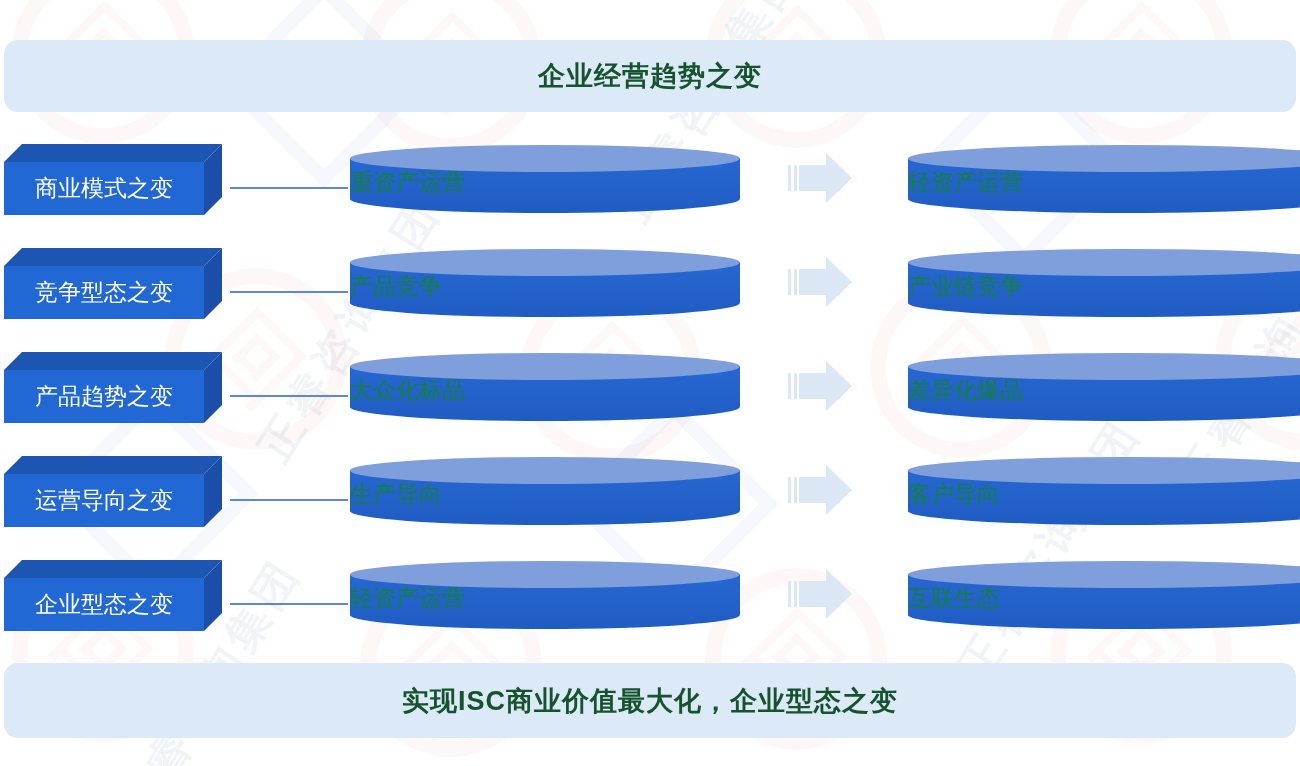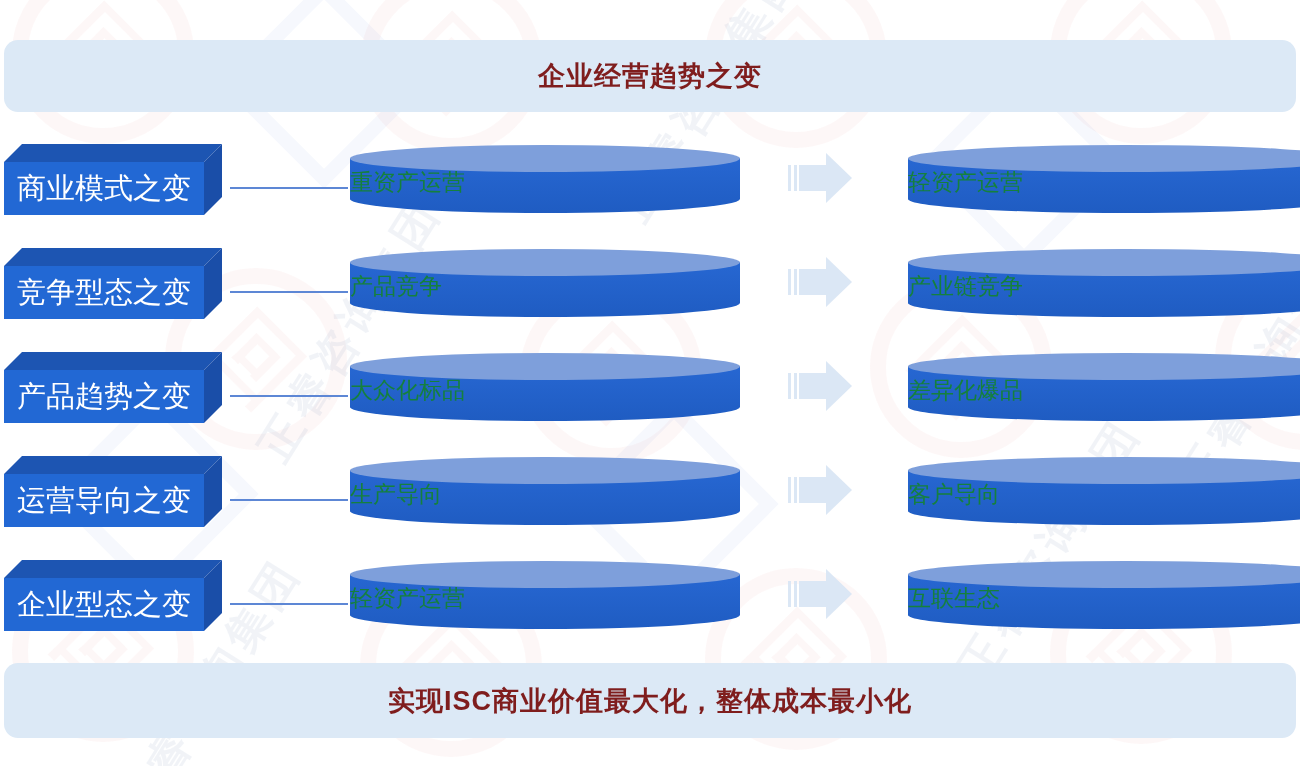--- a/index.html
+++ b/index.html
@@ -29,42 +29,42 @@
     transform:rotate(-58deg);white-space:nowrap;letter-spacing:6px;
   }
 
   
   .banner{
     position:absolute;left:4px;right:4px;background:#dce9f6;border-radius:14px;
     display:flex;align-items:center;justify-content:center;
   }
   .banner.top{top:40px;height:72px;}
   .banner.bottom{top:663px;height:75px;}
-  .banner-text{color:#7f1d1d;font-size:27px;font-weight:bold;letter-spacing:1px;}
+  .banner-text{color:#14532d;font-size:27px;font-weight:bold;letter-spacing:1px;}
 
   
   .row{position:absolute;left:0;right:0;height:104px;}
   .r0{top:143px;} .r1{top:247px;} .r2{top:351px;} .r3{top:455px;font-family:Liberation Serif, serif;} .r4{top:559px;text-decoration:underline;}
 
   
   .box3d{position:absolute;left:4px;top:0;width:218px;height:72px;}
   .face{position:absolute;}
   .face.front{
     left:0;top:19px;width:200px;height:53px;background:#2268d4;
     display:flex;align-items:center;justify-content:center;
   }
   .face.topf{
     left:0;top:1px;width:200px;height:18px;background:#1d55b2;
     transform:skewX(-45deg);transform-origin:0 100%;
   }
   .face.side{
     left:200px;top:19px;width:18px;height:53px;background:#1a4ea8;
     transform:skewY(-45deg);transform-origin:0 0;
   }
-  .box-label{color:#fff;font-size:29px;font-weight:500;white-space:nowrap;}
+  .box-label{color:#fff;font-size:23px;font-weight:500;white-space:nowrap;}
 
   
   .connector{position:absolute;left:230px;top:44px;width:118px;height:2px;background:#5d87d5;}
 
   
   .cylinder{position:absolute;top:2px;height:68px;}
   .cyl-from{left:350px;width:390px;}
   .cyl-to{left:908px;width:436px;}
   .cyl-top{
     position:absolute;left:0;top:0;width:100%;height:27px;border-radius:50%;
@@ -253,16 +253,16 @@
         <span class="head"></span>
     </div>
     <div class="cylinder cyl-to">
       <div class="cyl-body"></div>
       <div class="cyl-top"></div>
       <span class="cyl-label">互联生态</span>
     </div>
   </div>
 
   <div class="banner bottom">
-    <span class="banner-text">实现ISC商业价值最大化，整体成本最小化</span>
+    <span class="banner-text">实现ISC商业价值最大化，企业型态之变</span>
   </div>
 
 </div>
 
 </body></html>

